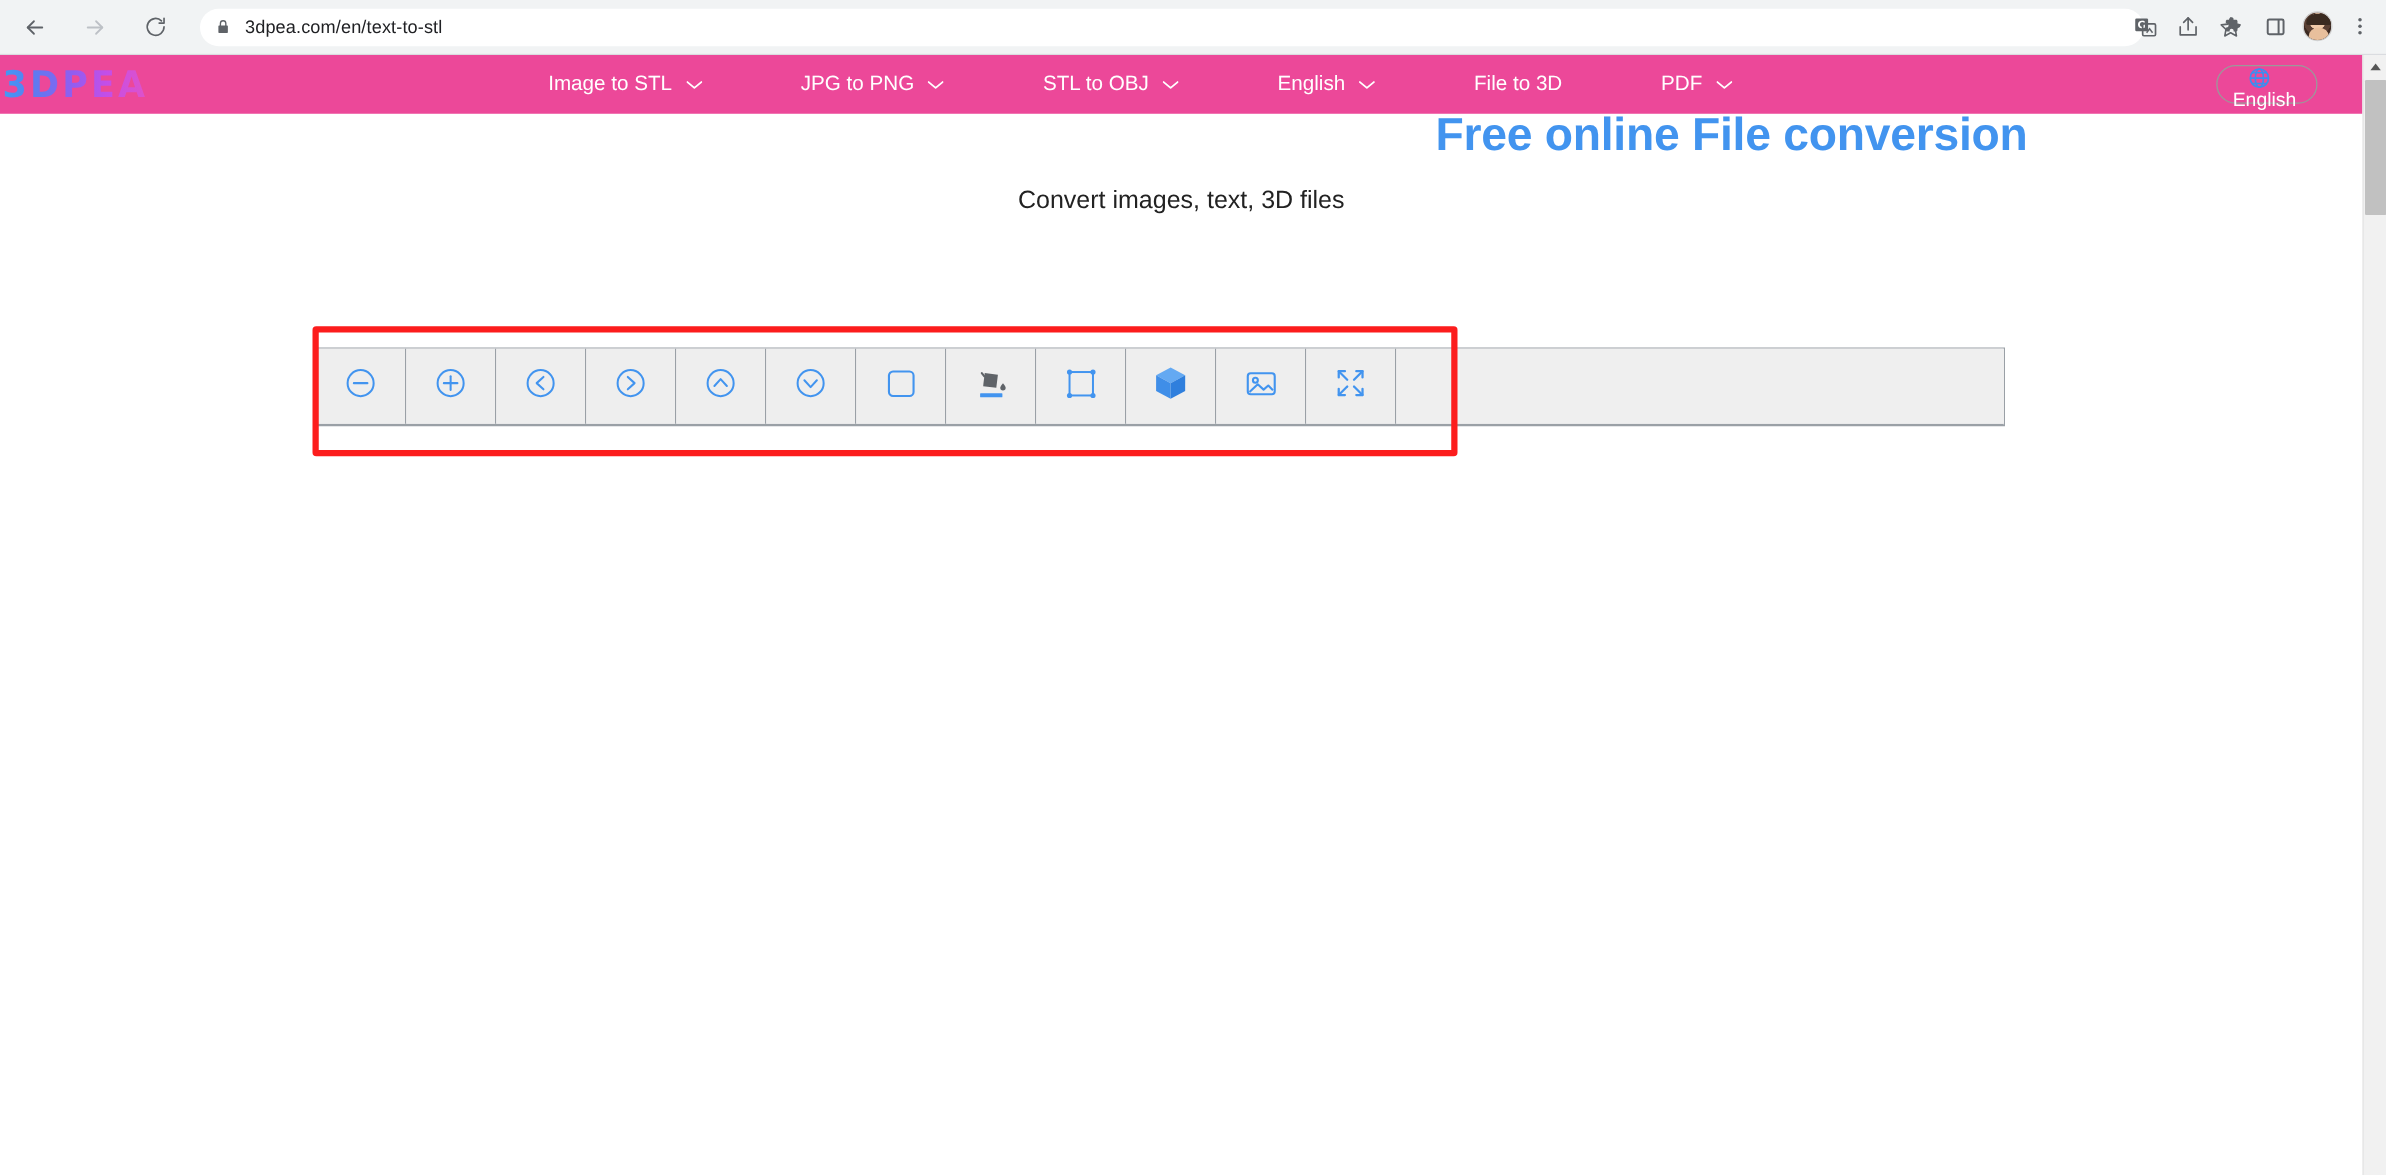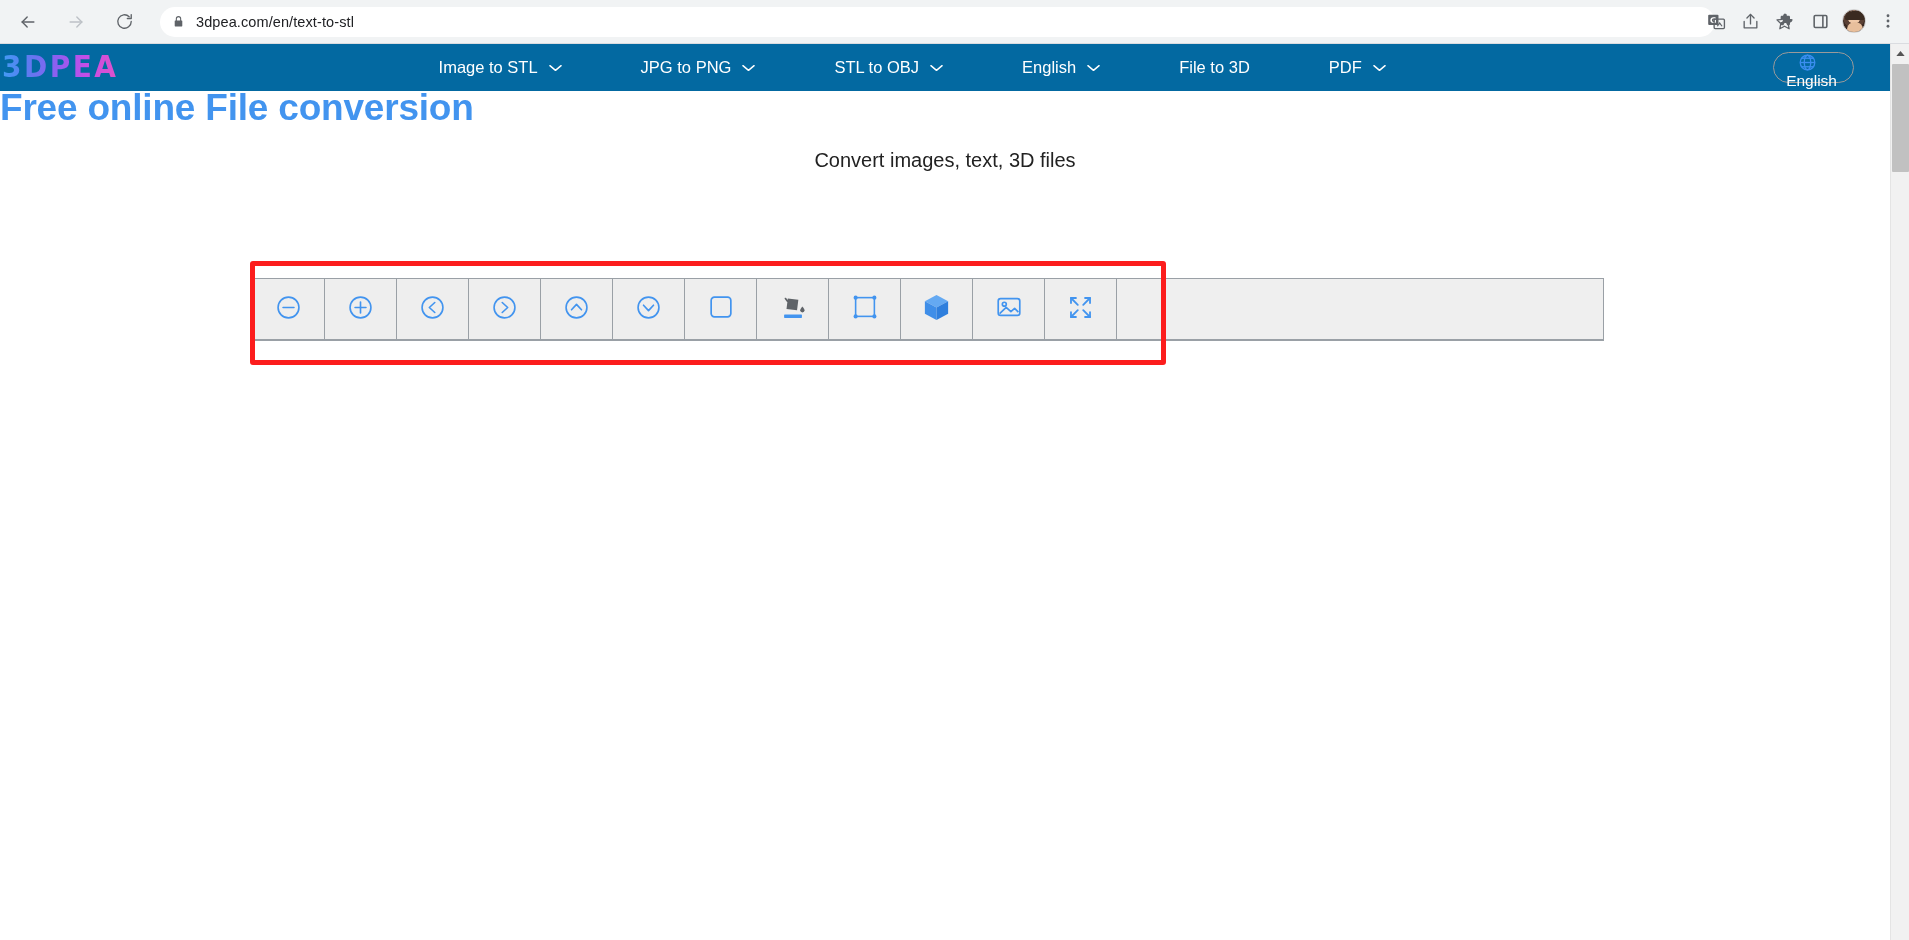--- a/index.html
+++ b/index.html
@@ -106,21 +106,21 @@
     width: 1909px; height: 1px;
     background: #dadce0;
   }
 
   
   .site-header {
     position: absolute;
     top: 44px; left: 0;
     width: 1890px;
     height: 47px;
-    background: #0369a1;
+    background: #ec4899;
     display: flex;
     align-items: center;
   }
 
   .logo {
     font-size: 28px;
     font-weight: bold;
     letter-spacing: 2.5px;
     margin-left: 0px;
     padding-left: 2px;
@@ -169,21 +169,21 @@
     flex-direction: column;
   }
   .lang-btn .globe { margin-right: 9px; display: flex; }
 
   
   .page-title {
     position: absolute;
     top: 87px;
     left: 0;
     width: 1622px;
-    text-align: left;
+    text-align: right;
     font-size: 37px;
     font-weight: bold;
     color: #4294ef;
     letter-spacing: -0.2px;
   }
   .page-subtitle {
     position: absolute;
     top: 149px;
     left: 0;
     width: 1890px;

